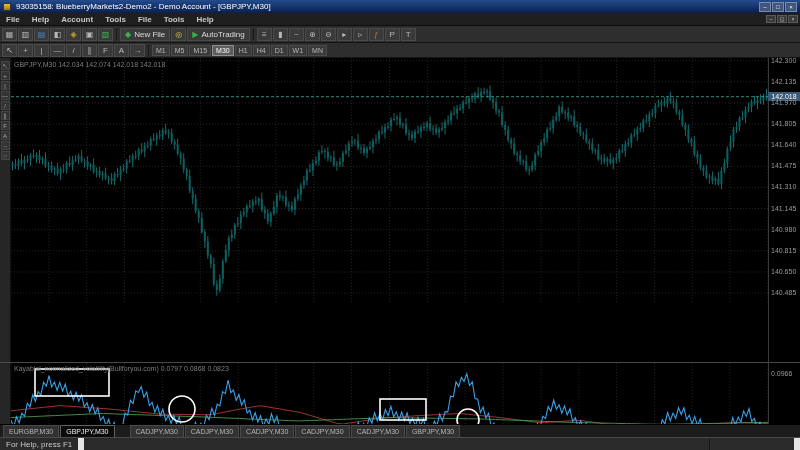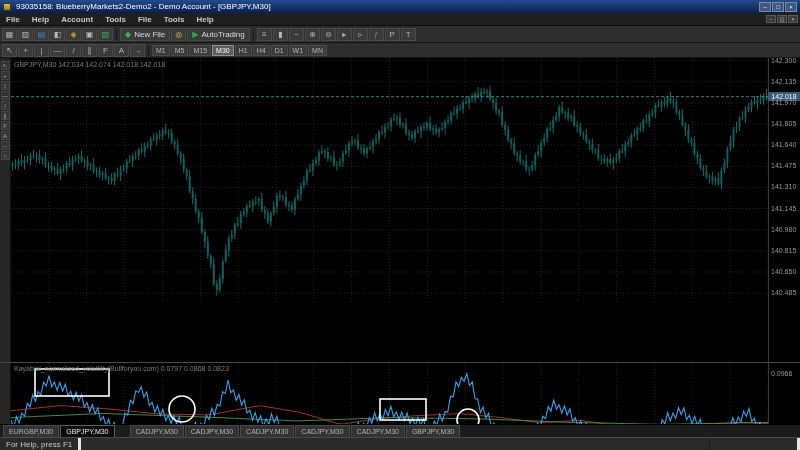--- a/index.html
+++ b/index.html
@@ -40,21 +40,21 @@
 
   .price-label{position:absolute;left:771px;font-size:7px;color:#9a9a9a;white-space:nowrap;}
   .ind-axis-label{position:absolute;left:771px;font-size:7px;color:#9a9a9a;white-space:nowrap;}
   #price-box,#ind-box{position:absolute;left:768px;width:32px;height:9px;background:#3c5a78;color:#fff;font-size:7px;line-height:9px;text-align:center;white-space:nowrap;}
 
   #tabbar{position:absolute;top:424px;left:0;right:0;height:13px;background:#1c1c1c;border-top:1px solid #000;display:flex;align-items:flex-end;padding-left:3px;}
   .tab{height:12px;font-size:7px;color:#b5b5b5;background:#323232;border:1px solid #4a4a4a;border-bottom:none;padding:0 5px;display:flex;align-items:center;margin-right:1px;white-space:nowrap;cursor:default;}
   .tab.active{background:#0b0b0b;color:#eaeaea;border-color:#5f5f5f;}
 
   #statusbar{position:absolute;top:437px;left:0;right:0;height:13px;background:#2a2a2a;border-top:1px solid #4a4a4a;display:flex;align-items:center;font-size:8px;color:#c8c8c8;}
-  .status-cell{padding:0 6px;height:100%;display:flex;align-items:center;border-right:3px solid #e5e5e5;white-space:nowrap;}
+  .status-cell{padding:0 6px;height:100%;display:flex;align-items:center;border-right:6px solid #e5e5e5;white-space:nowrap;}
   .status-fill{flex:1;height:100%;border-right:1px solid #191919;}
 </style>
 </head>
 <body>
 
 <div id="app">
 
   <div class="titlebar">
     <span class="appicon"></span>
     <span>93035158: BlueberryMarkets2-Demo2 - Demo Account - [GBPJPY,M30]</span>

